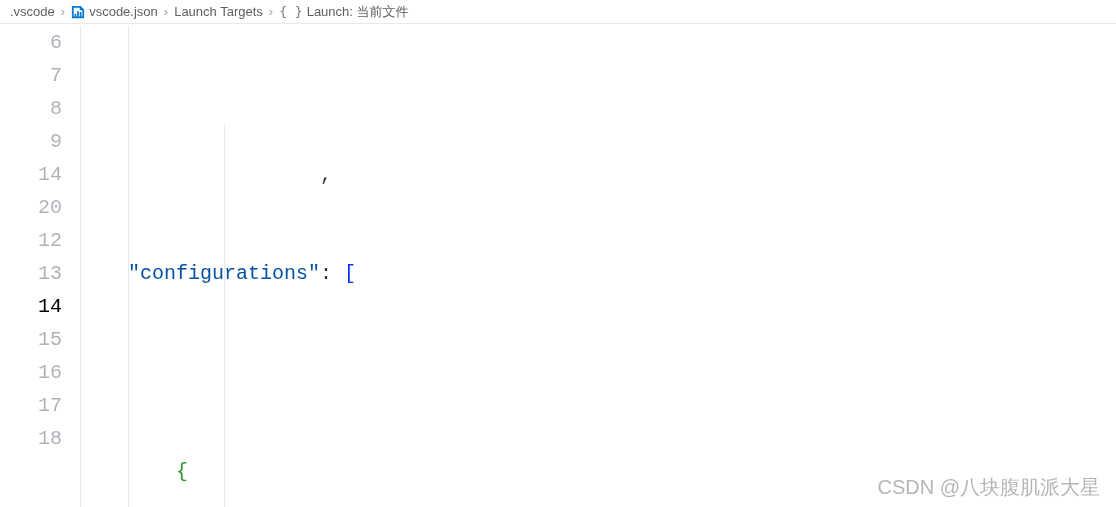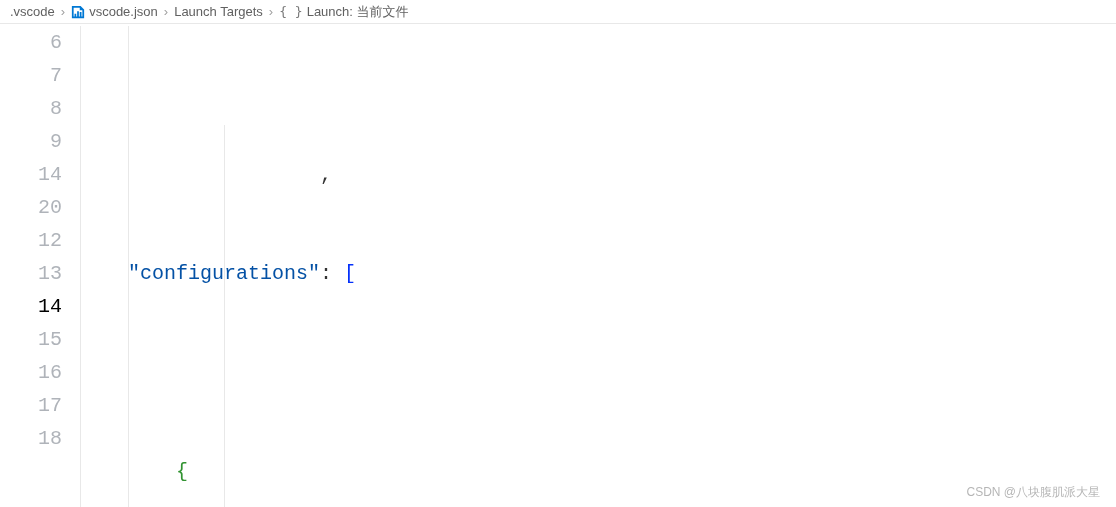--- a/index.html
+++ b/index.html
@@ -56,21 +56,21 @@
     .g2 { left: 48px; }
     .g3 { left: 144px; }
     .tok-pn { color: #0431fa; }
     .tok-pn2 { color: #319331; }
     .tok-key { color: #0451a5; }
     .watermark {
       position: absolute;
       right: 16px;
       bottom: 6px;
       color: rgba(120,120,120,0.55);
-      font-size: 12px;
+      font-size: 20px;
       font-family: -apple-system, "Segoe UI", sans-serif;
       pointer-events: none;
     }
   </style>
 </head>
 <body>
 
 <div class="breadcrumb">
   <span>.vscode</span>
   <span class="sep">›</span>

